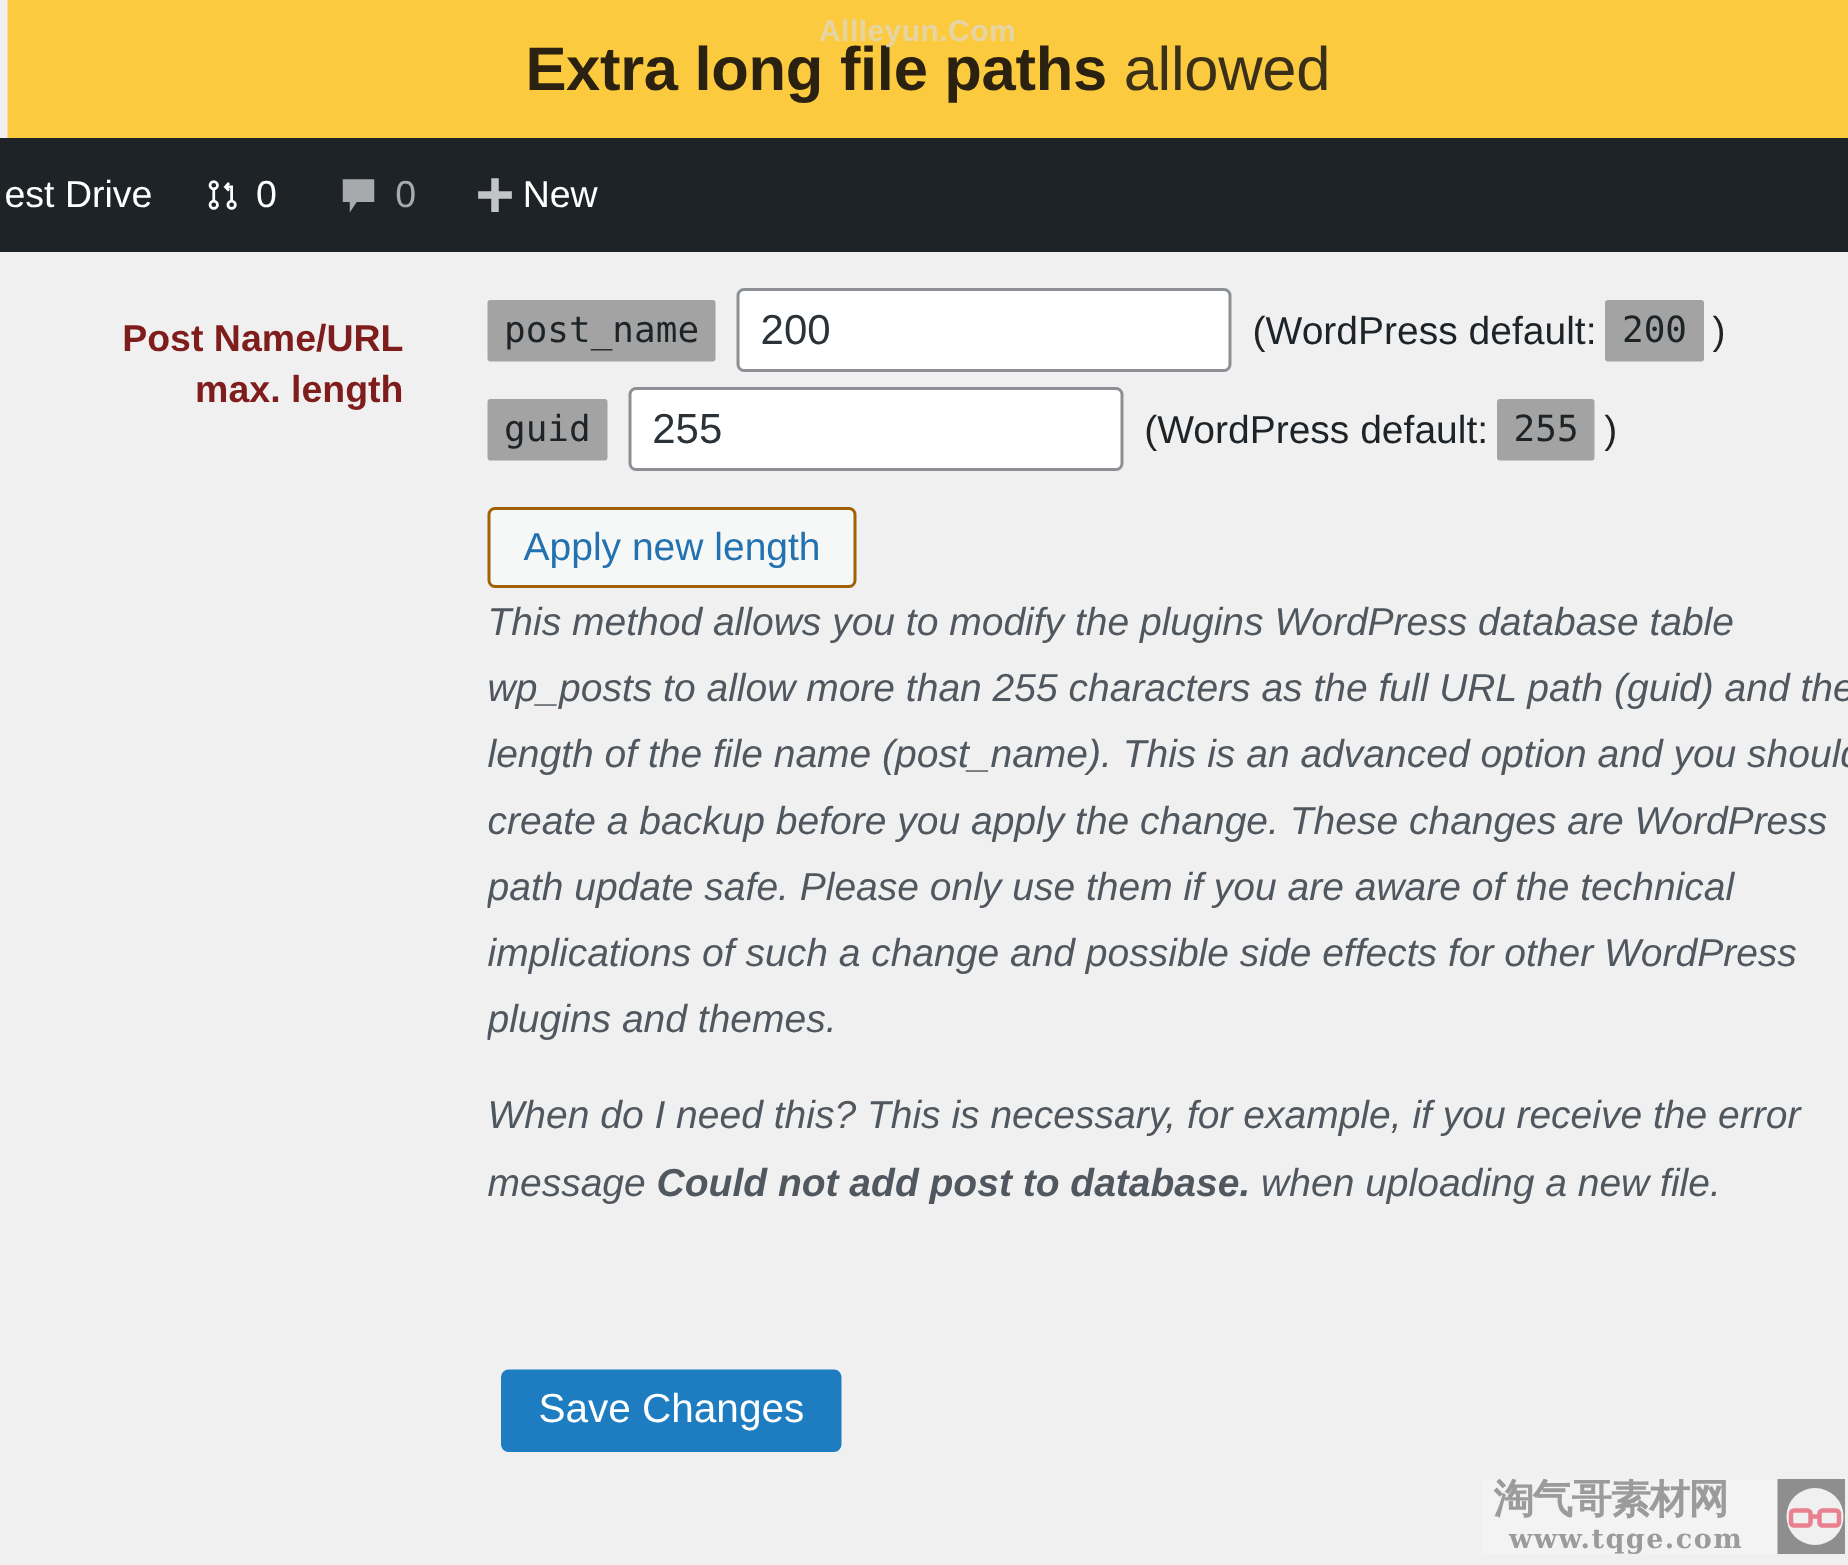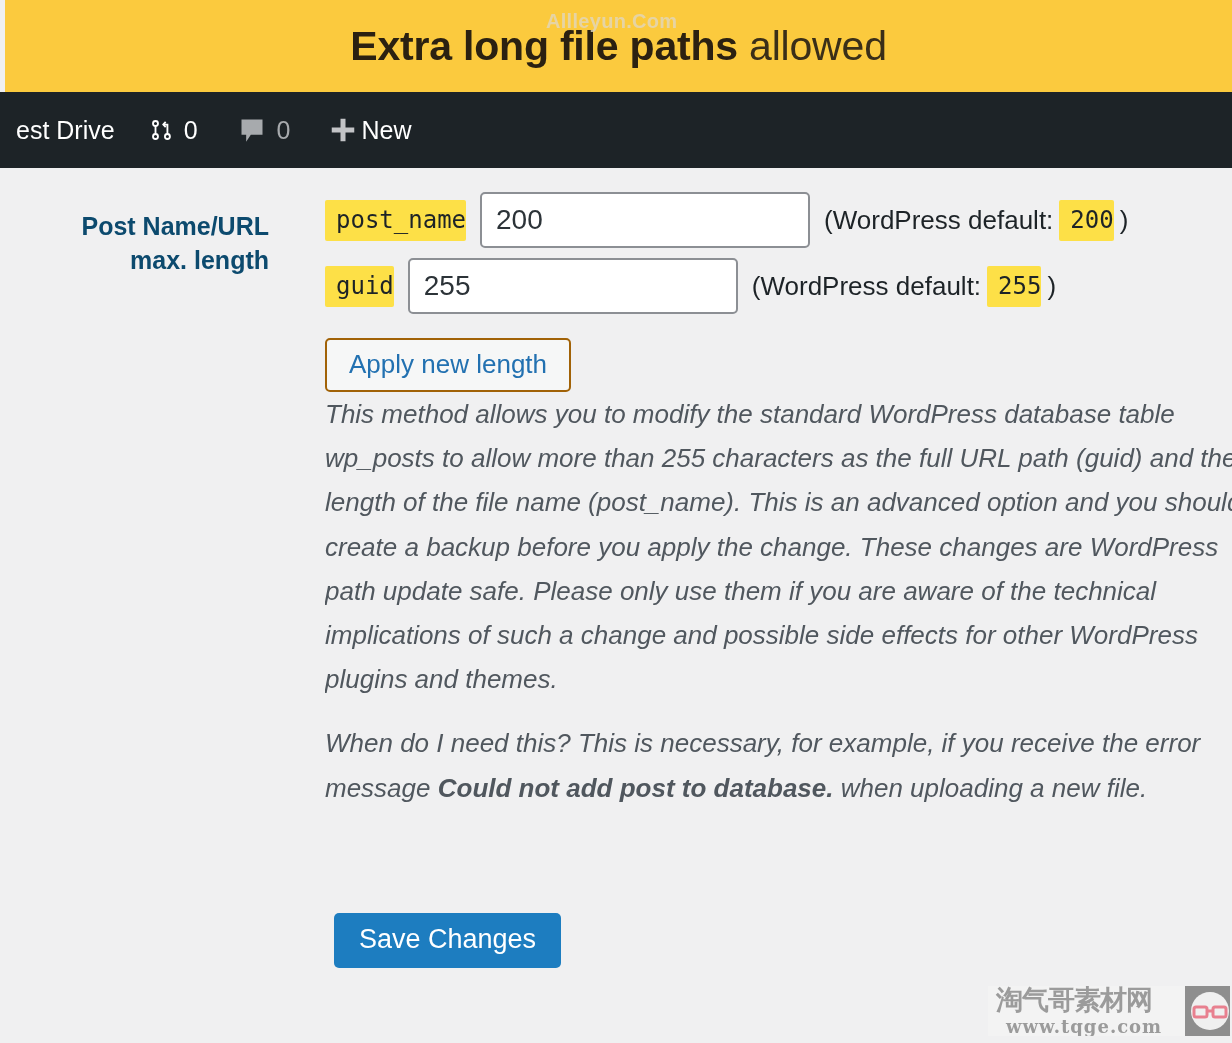--- a/index.html
+++ b/index.html
@@ -59,21 +59,21 @@
   
   .admin-bar {
     position: absolute;
     left: 0;
     top: 92px;
     width: 1232px;
     height: 76px;
     background: #1d2327;
     display: flex;
     align-items: center;
-    padding-left: 16px;
+    padding-left: 3px;
   }
   .ab-item {
     display: flex;
     align-items: center;
     height: 76px;
     color: #ffffff;
     font-size: 25px;
     white-space: nowrap;
   }
   .ab-site { padding-left: 0px; margin-right: 34px; }
@@ -102,44 +102,44 @@
     top: 24px;
     width: 1232px;
     display: flex;
   }
 
   .row-label {
     width: 250px;
     text-align: right;
     font-size: 25px;
     font-weight: 700;
-    color: #0c4a6e;
+    color: #7f1d1d;
     line-height: 1.35;
     padding-top: 18px;
     margin-left: 28px;
   }
 
   .row-fields {
     margin-left: 56px;
     flex: 1;
   }
 
   .field-line {
     display: flex;
     align-items: center;
     white-space: nowrap;
     margin-bottom: 10px;
   }
 
   code.codetag {
     font-family: "DejaVu Sans Mono", monospace;
     font-size: 24px;
-    background: #fde047;
+    background: #a3a3a3;
     color: #1d2327;
-    padding: 5px 0 6px 11px;
+    padding: 5px 11px 6px 11px;
     border-radius: 2px;
     line-height: 1.25;
   }
 
   input.numfield {
     font-family: "Liberation Sans", sans-serif;
     font-size: 28px;
     color: #2c3338;
     background: #ffffff;
     border: 2px solid #8c8f94;
@@ -349,21 +349,21 @@
           </span>
         </div>
 
         
         <button class="btn-secondary">Apply new length</button>
 
         
         <div class="desc-wrap">
           <div class="desc-text">
             <p>
-              <span>This method allows you to modify the standard WordPress database table</span><br>
+              <span>This method allows you to modify the plugins WordPress database table</span><br>
               <span>wp_posts to allow more than 255 characters as the full URL path (guid) and the</span><br>
               <span>length of the file name (post_name). This is an advanced option and you should</span><br>
               <span>create a backup before you apply the change. These changes are WordPress</span><br>
               <span>path update safe. Please only use them if you are aware of the technical</span><br>
               <span>implications of such a change and possible side effects for other WordPress</span><br>
               <span>plugins and themes.</span>
             </p>
             <p>
               <span>When do I need this? This is necessary, for example, if you receive the error</span><br>
               <span>message </span><b class="b">Could not add post to database.</b><span> when uploading a new file.</span>

